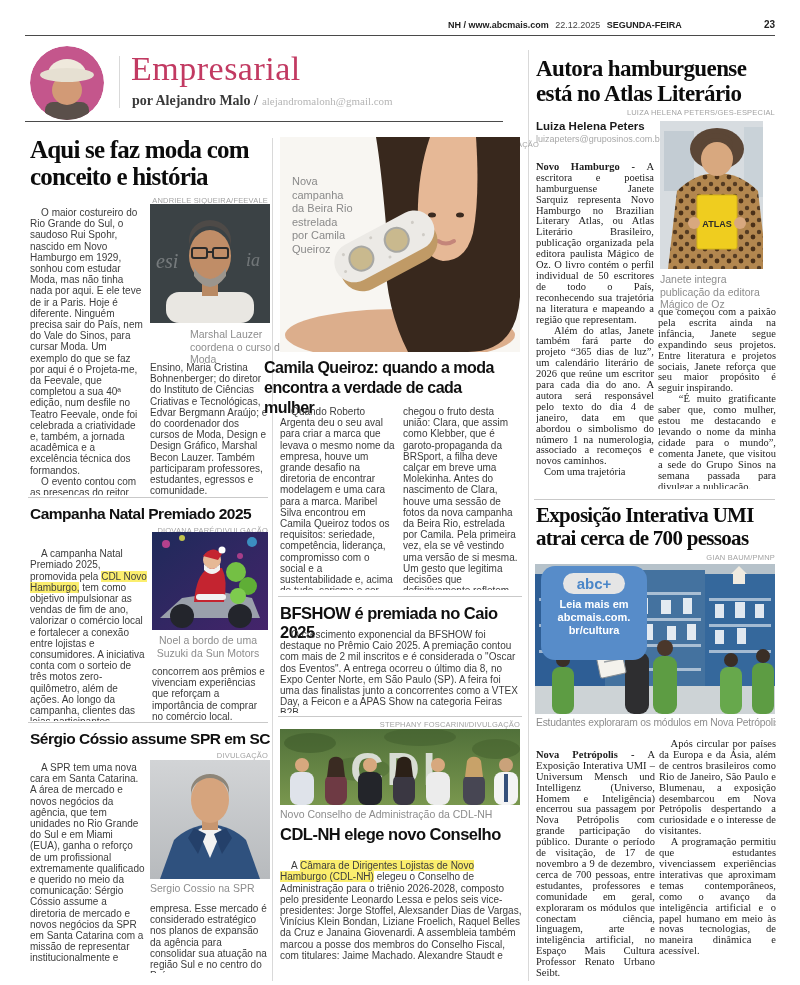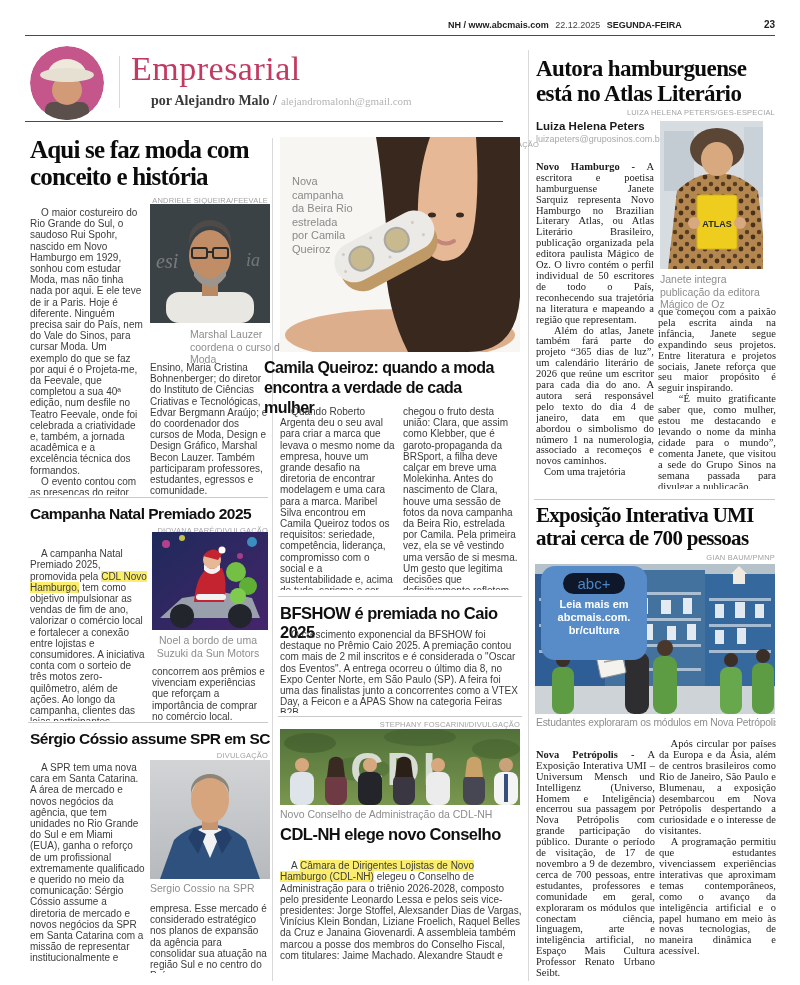--- a/index.html
+++ b/index.html
@@ -11,21 +11,21 @@
   .topbar .b{font-weight:bold;}
   .topbar .d{font-weight:normal;color:#444;margin:0 4px;}
   .pagenum{top:19px;left:735px;width:40px;text-align:right;font-size:10px;font-weight:bold;color:#222;}
   .rule{background:#c9c9c9;height:1px;}
   .rule.dark{background:#4a4a4a;}
   .vrule{background:#d9d9d9;width:1px;}
   
   .avatar-wrap{top:46px;left:30px;width:74px;height:74px;border-radius:50%;overflow:hidden;}
   .mast-div{top:56px;left:119px;height:52px;}
   .mast-title{top:50px;left:131px;font-family:"Liberation Serif",serif;font-size:34px;letter-spacing:.5px;}
-  .mast-byline{top:93px;left:132px;font-family:"Liberation Serif",serif;font-size:14px;color:#3a3a3a;font-weight:bold;margin-left:19px;}
+  .mast-byline{top:93px;left:132px;font-family:"Liberation Serif",serif;font-size:14px;color:#3a3a3a;font-weight:bold;}
   .mast-email{font-weight:normal;font-size:11px;color:#b5b5b5;margin-left:4px;}
   
   .headline-serif{font-family:"Liberation Serif",serif;font-weight:bold;color:#0c0c0c;white-space:pre-line;}
   .headline-sans{font-weight:bold;color:#101010;letter-spacing:-0.5px;white-space:pre-line;}
   .credit{font-size:7.5px;color:#a3a3a3;text-align:right;letter-spacing:.2px;}
   .body-sans{font-size:10px;line-height:11.2px;color:#3c3c3c;white-space:pre-line;overflow:hidden;}
   .body-serif{font-family:"Liberation Serif",serif;font-size:10.5px;line-height:10.9px;color:#1d1d1d;
               text-align:justify;white-space:pre-line;overflow:hidden;}
   .caption{font-size:10.5px;line-height:12.5px;color:#8d8d8d;}
   .hl{background:#fbee6e;}
@@ -76,22 +76,22 @@
   .r-email{top:134px;left:536px;width:120px;font-size:9px;color:#a8a8a8;}
   .r-text1a{top:151px;left:536px;width:118px;height:338px;}
   .ph-janete{top:121px;left:660px;width:103px;height:148px;}
   .r-caption1{top:273px;left:660px;width:115px;}
   .r-text1b{top:307px;left:658px;width:118px;height:182px;}
   .r-rule1{top:499px;left:534px;width:241px;}
   .r-headline2{top:504px;left:536px;width:242px;font-size:21px;line-height:23px;letter-spacing:-0.7px;}
   .r-credit2{top:553px;left:536px;width:239px;}
   .ph-umi{top:564px;left:535px;width:240px;height:150px;}
   .abc-badge{position:absolute;left:6px;top:2px;width:106px;height:94px;background:#578cc9;border-radius:14px;text-align:center;}
-  .abc-pill{margin:7px auto 4px auto;width:62px;height:21px;background:#0f172a;border-radius:11px;
-            color:#4a86c8;font-weight:normal;font-size:15px;line-height:21px;}
+  .abc-pill{margin:7px auto 4px auto;width:62px;height:21px;background:#e5e5e5;border-radius:11px;
+            color:#4a86c8;font-weight:bold;font-size:15px;line-height:21px;}
   .abc-text{color:#ffffff;font-weight:bold;font-size:11px;line-height:13px;white-space:pre-line;}
   .r-caption2{top:717px;left:536px;width:240px;white-space:nowrap;overflow:hidden;font-size:10.3px;letter-spacing:-0.2px;}
   .r-text2a{top:739px;left:536px;width:119px;height:244px;}
   .r-text2b{top:739px;left:659px;width:117px;height:244px;}
   
   .toprule{top:35px;left:25px;width:750px;}
   .mastrule{top:121px;left:25px;width:478px;}
   .vdiv1{top:138px;left:272px;height:843px;}
   .vdiv2{top:50px;left:528px;height:931px;}
 </style>

